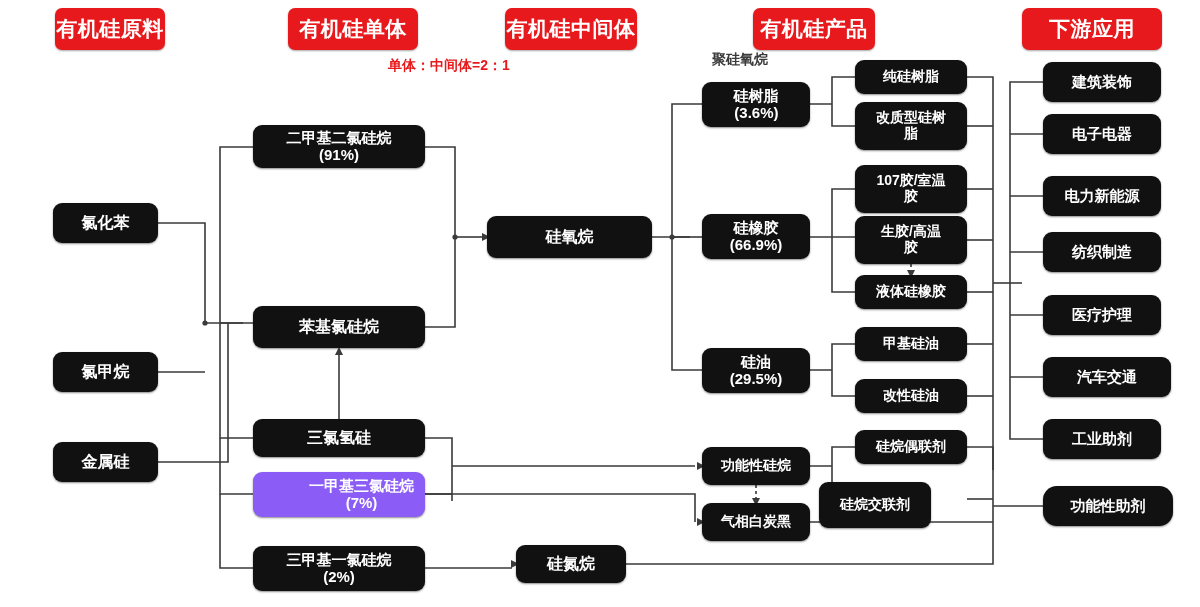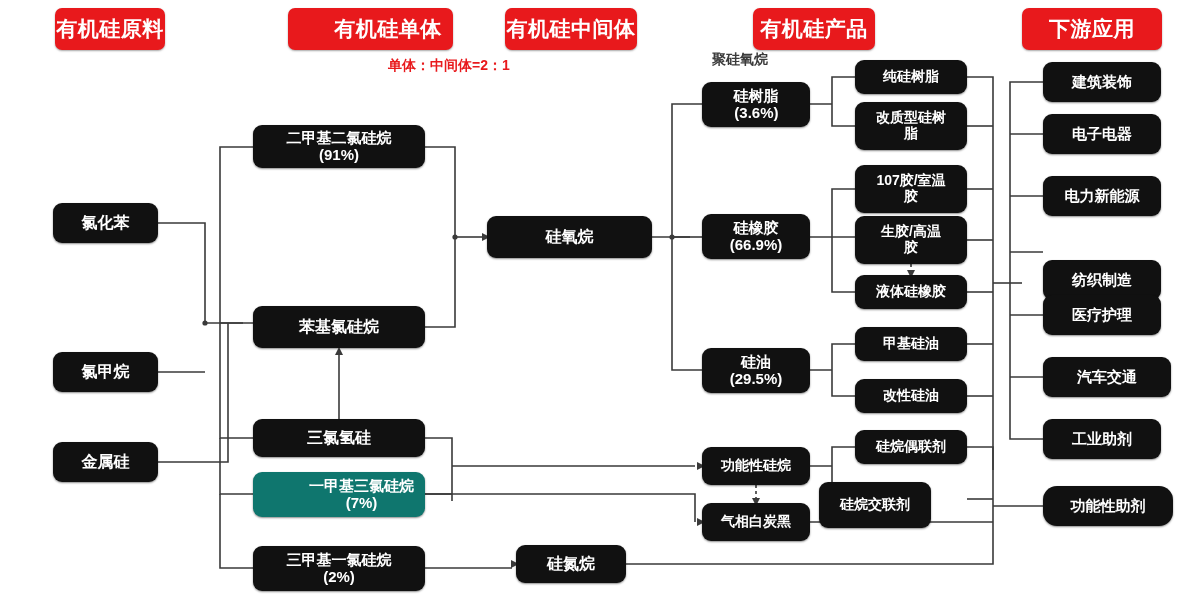--- a/index.html
+++ b/index.html
@@ -122,38 +122,38 @@
       <polygon points="519,564 511,560 511,568" fill="#3a3a3a"></polygon>
       <polygon points="911,278 907,270 915,270" fill="#3a3a3a"></polygon>
       <polygon points="756,506 752,498 760,498" fill="#3a3a3a"></polygon>
       <circle cx="205" cy="323" r="2.6" fill="#3a3a3a"></circle>
       <circle cx="672" cy="237" r="2.6" fill="#3a3a3a"></circle>
       <circle cx="455" cy="237" r="2.6" fill="#3a3a3a"></circle>
     </svg>
 
   <div id="headers-layer">
       <div class="hdr" style="left: 55px; top: 8px; width: 110px; height: 42px; background: rgb(232, 25, 28);">有机硅原料</div>
-      <div class="hdr" style="left: 288px; top: 8px; width: 130px; height: 42px; background: rgb(232, 25, 28); padding-left: 35px;">有机硅单体</div>
+      <div class="hdr" style="left: 288px; top: 8px; width: 130px; height: 42px; background: rgb(232, 25, 28);">有机硅单体</div>
       <div class="hdr" style="left: 505px; top: 8px; width: 132px; height: 42px; background: rgb(232, 25, 28);">有机硅中间体</div>
       <div class="hdr" style="left: 753px; top: 8px; width: 122px; height: 42px; background: rgb(232, 25, 28);">有机硅产品</div>
       <div class="hdr" style="left: 1022px; top: 8px; width: 140px; height: 42px; background: rgb(232, 25, 28);">下游应用</div>
     </div>
   <div id="annotations-layer">
       <div class="ratio" style="left: 388px; top: 57px;">单体：中间体=2：1</div>
       <div class="plain" style="left: 712px; top: 51px;">聚硅氧烷</div>
     </div>
   <div id="nodes-layer">
       <div class="node s16" style="left: 53px; top: 203px; width: 105px; height: 40px; background: rgb(17, 17, 17);">氯化苯</div>
       <div class="node s16" style="left: 53px; top: 352px; width: 105px; height: 40px; background: rgb(17, 17, 17);">氯甲烷</div>
       <div class="node s16" style="left: 53px; top: 442px; width: 105px; height: 40px; background: rgb(17, 17, 17);">金属硅</div>
       <div class="node s15" style="left: 253px; top: 125px; width: 172px; height: 43px; background: rgb(17, 17, 17);">二甲基二氯硅烷
 (91%)</div>
       <div class="node s16" style="left: 253px; top: 306px; width: 172px; height: 42px; background: rgb(17, 17, 17);">苯基氯硅烷</div>
       <div class="node s16" style="left: 253px; top: 419px; width: 172px; height: 38px; background: rgb(17, 17, 17);">三氯氢硅</div>
-      <div class="node s15" style="left: 253px; top: 472px; width: 172px; height: 45px; background: #0f766e; padding-left: 48px;">一甲基三氯硅烷
+      <div class="node s15" style="left: 253px; top: 472px; width: 172px; height: 45px; background: #8b5cf6; padding-left: 48px;">一甲基三氯硅烷
 (7%)</div>
       <div class="node s15" style="left: 253px; top: 546px; width: 172px; height: 45px; background: rgb(17, 17, 17);">三甲基一氯硅烷
 (2%)</div>
       <div class="node s16" style="left: 487px; top: 216px; width: 165px; height: 42px; background: rgb(17, 17, 17);">硅氧烷</div>
       <div class="node s16" style="left: 516px; top: 545px; width: 110px; height: 38px; background: rgb(17, 17, 17);">硅氮烷</div>
       <div class="node s15" style="left: 702px; top: 82px; width: 108px; height: 45px; background: rgb(17, 17, 17); text-align: right;">硅树脂
 (3.6%)</div>
       <div class="node s15" style="left: 702px; top: 214px; width: 108px; height: 45px; background: rgb(17, 17, 17);">硅橡胶
 (66.9%)</div>
       <div class="node s15" style="left: 702px; top: 348px; width: 108px; height: 45px; background: rgb(17, 17, 17);">硅油
@@ -168,20 +168,20 @@
       <div class="node s14" style="left: 855px; top: 216px; width: 112px; height: 48px; background: rgb(17, 17, 17);">生胶/高温
 胶</div>
       <div class="node s14" style="left: 855px; top: 275px; width: 112px; height: 34px; background: rgb(17, 17, 17);">液体硅橡胶</div>
       <div class="node s14" style="left: 855px; top: 327px; width: 112px; height: 34px; background: rgb(17, 17, 17);">甲基硅油</div>
       <div class="node s14" style="left: 855px; top: 379px; width: 112px; height: 34px; background: rgb(17, 17, 17);">改性硅油</div>
       <div class="node s14" style="left: 855px; top: 430px; width: 112px; height: 34px; background: rgb(17, 17, 17);">硅烷偶联剂</div>
       <div class="node s14" style="left: 819px; top: 482px; width: 112px; height: 46px; background: rgb(17, 17, 17);">硅烷交联剂</div>
       <div class="node s15" style="left: 1043px; top: 62px; width: 118px; height: 40px; background: rgb(17, 17, 17);">建筑装饰</div>
       <div class="node s15" style="left: 1043px; top: 114px; width: 118px; height: 40px; background: rgb(17, 17, 17);">电子电器</div>
       <div class="node s15" style="left: 1043px; top: 176px; width: 118px; height: 40px; background: rgb(17, 17, 17);">电力新能源</div>
-      <div class="node s15" style="left: 1043px; top: 232px; width: 118px; height: 40px; background: rgb(17, 17, 17); margin-top: 28px;">纺织制造</div>
+      <div class="node s15" style="left: 1043px; top: 232px; width: 118px; height: 40px; background: rgb(17, 17, 17);">纺织制造</div>
       <div class="node s15" style="left: 1043px; top: 295px; width: 118px; height: 40px; background: rgb(17, 17, 17);">医疗护理</div>
       <div class="node s15" style="left: 1043px; top: 357px; width: 128px; height: 40px; background: rgb(17, 17, 17);">汽车交通</div>
       <div class="node s15" style="left: 1043px; top: 419px; width: 118px; height: 40px; background: rgb(17, 17, 17);">工业助剂</div>
       <div class="node s15" style="left: 1043px; top: 486px; width: 130px; height: 40px; background: rgb(17, 17, 17); border-radius: 14px;">功能性助剂</div>
     </div>
 
 </div>
 
 </body></html>

